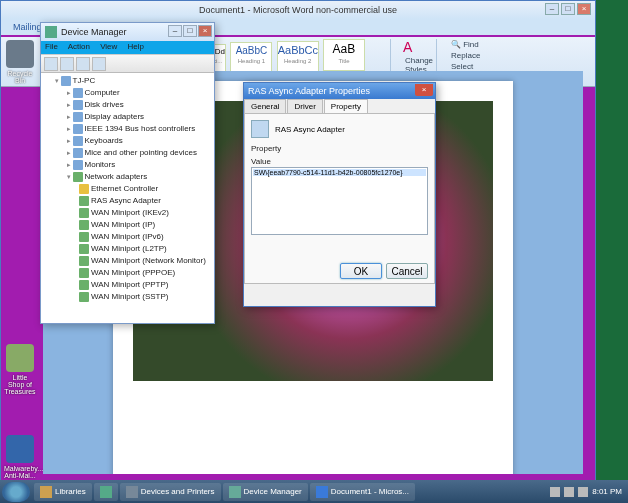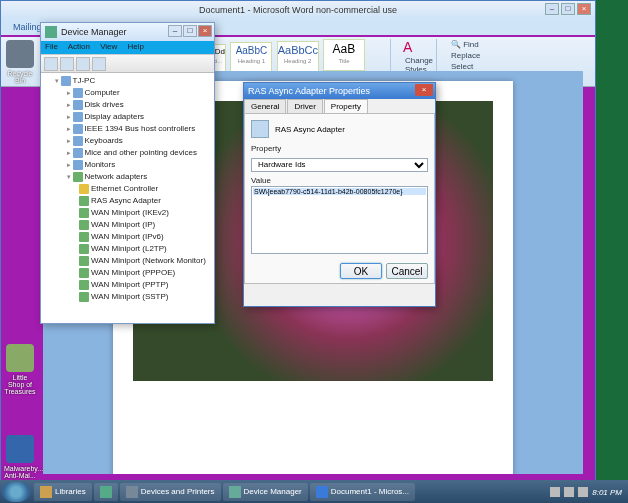--- a/index.html
+++ b/index.html
@@ -100,21 +100,21 @@
 
 
 .taskbar { position: absolute; left: 0; right: 0; bottom: 0; height: 23px;
   background: linear-gradient(#4a6a8a, #2a4a6a); display: flex; align-items: center;
   padding: 0 2px; font-size: 8px; color: #fff; }
 .startbtn { width: 28px; height: 20px; background: radial-gradient(circle, #6ac 30%, #369 70%);
   border-radius: 10px; margin-right: 4px; cursor: pointer; }
 .tb-item { height: 18px; padding: 0 6px; display: flex; align-items: center; gap: 3px;
   background: rgba(255,255,255,.12); margin-right: 2px; border-radius: 2px; cursor: pointer; }
 .tb-item .i { width: 12px; height: 12px; background: #cda050; }
-.tb-tray { margin-left: auto; display: flex; align-items: flex-end; gap: 4px; padding-right: 4px; font-style: italic; }
+.tb-tray { margin-left: auto; display: flex; align-items: center; gap: 4px; padding-right: 4px; }
 .tb-tray .t { width: 10px; height: 10px; background: #bbb; }
 .tb-clock { font-size: 8px; text-align: right; line-height: 1; }
 </style>
 </head>
 <body>
 
 <div class="word-win">
   <div class="word-title">
     <span>Document1 - Microsoft Word non-commercial use</span>
     <div class="word-sysbtns">
@@ -226,23 +226,20 @@
       <span>General</span>
       <span>Driver</span>
       <span class="act">Property</span>
     </div>
     <div class="pd-pane">
       <div class="pd-hdr">
         <div class="ic"></div>
         <span>RAS Async Adapter</span>
       </div>
       <div class="pd-label">Property</div>
-      <select class="pd-select">
-        <option>Hardware Ids</option>
-      </select>
       <div class="pd-label">Value</div>
       <div class="pd-list">
         <div>SW\{eeab7790-c514-11d1-b42b-00805fc1270e}</div>
       </div>
       <div class="pd-btns">
         <button class="ok">OK</button>
         <button>Cancel</button>
       </div>
     </div>
   </div>

